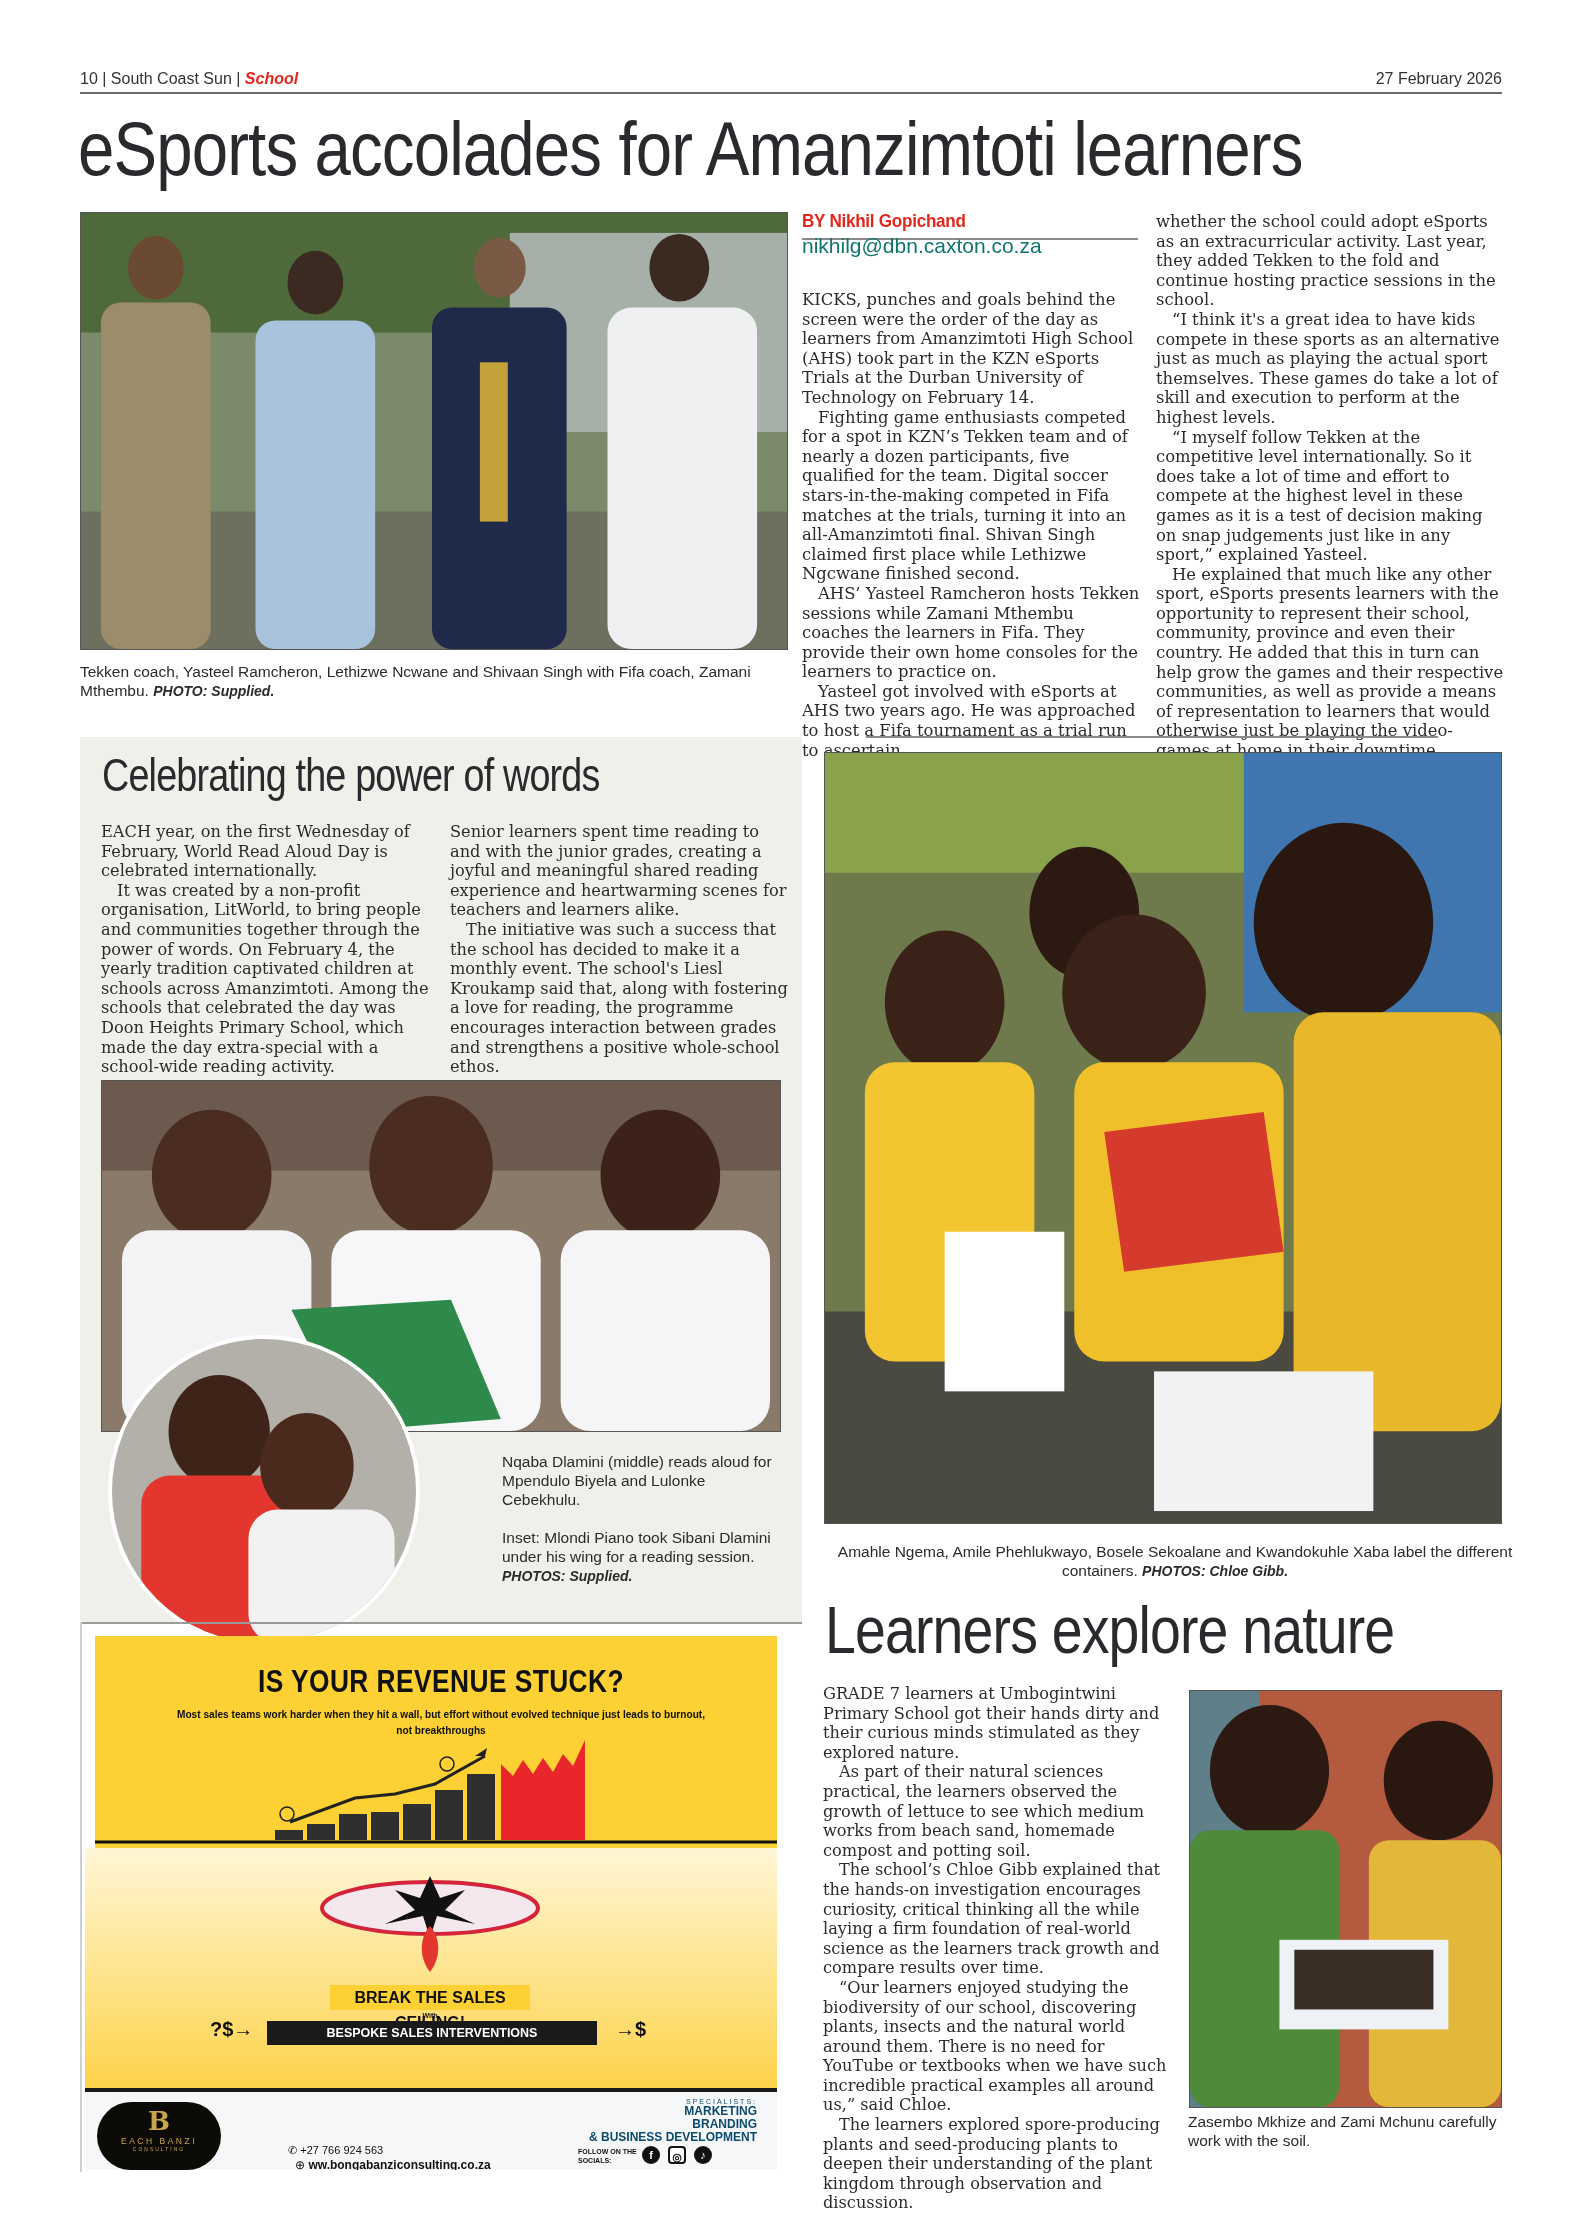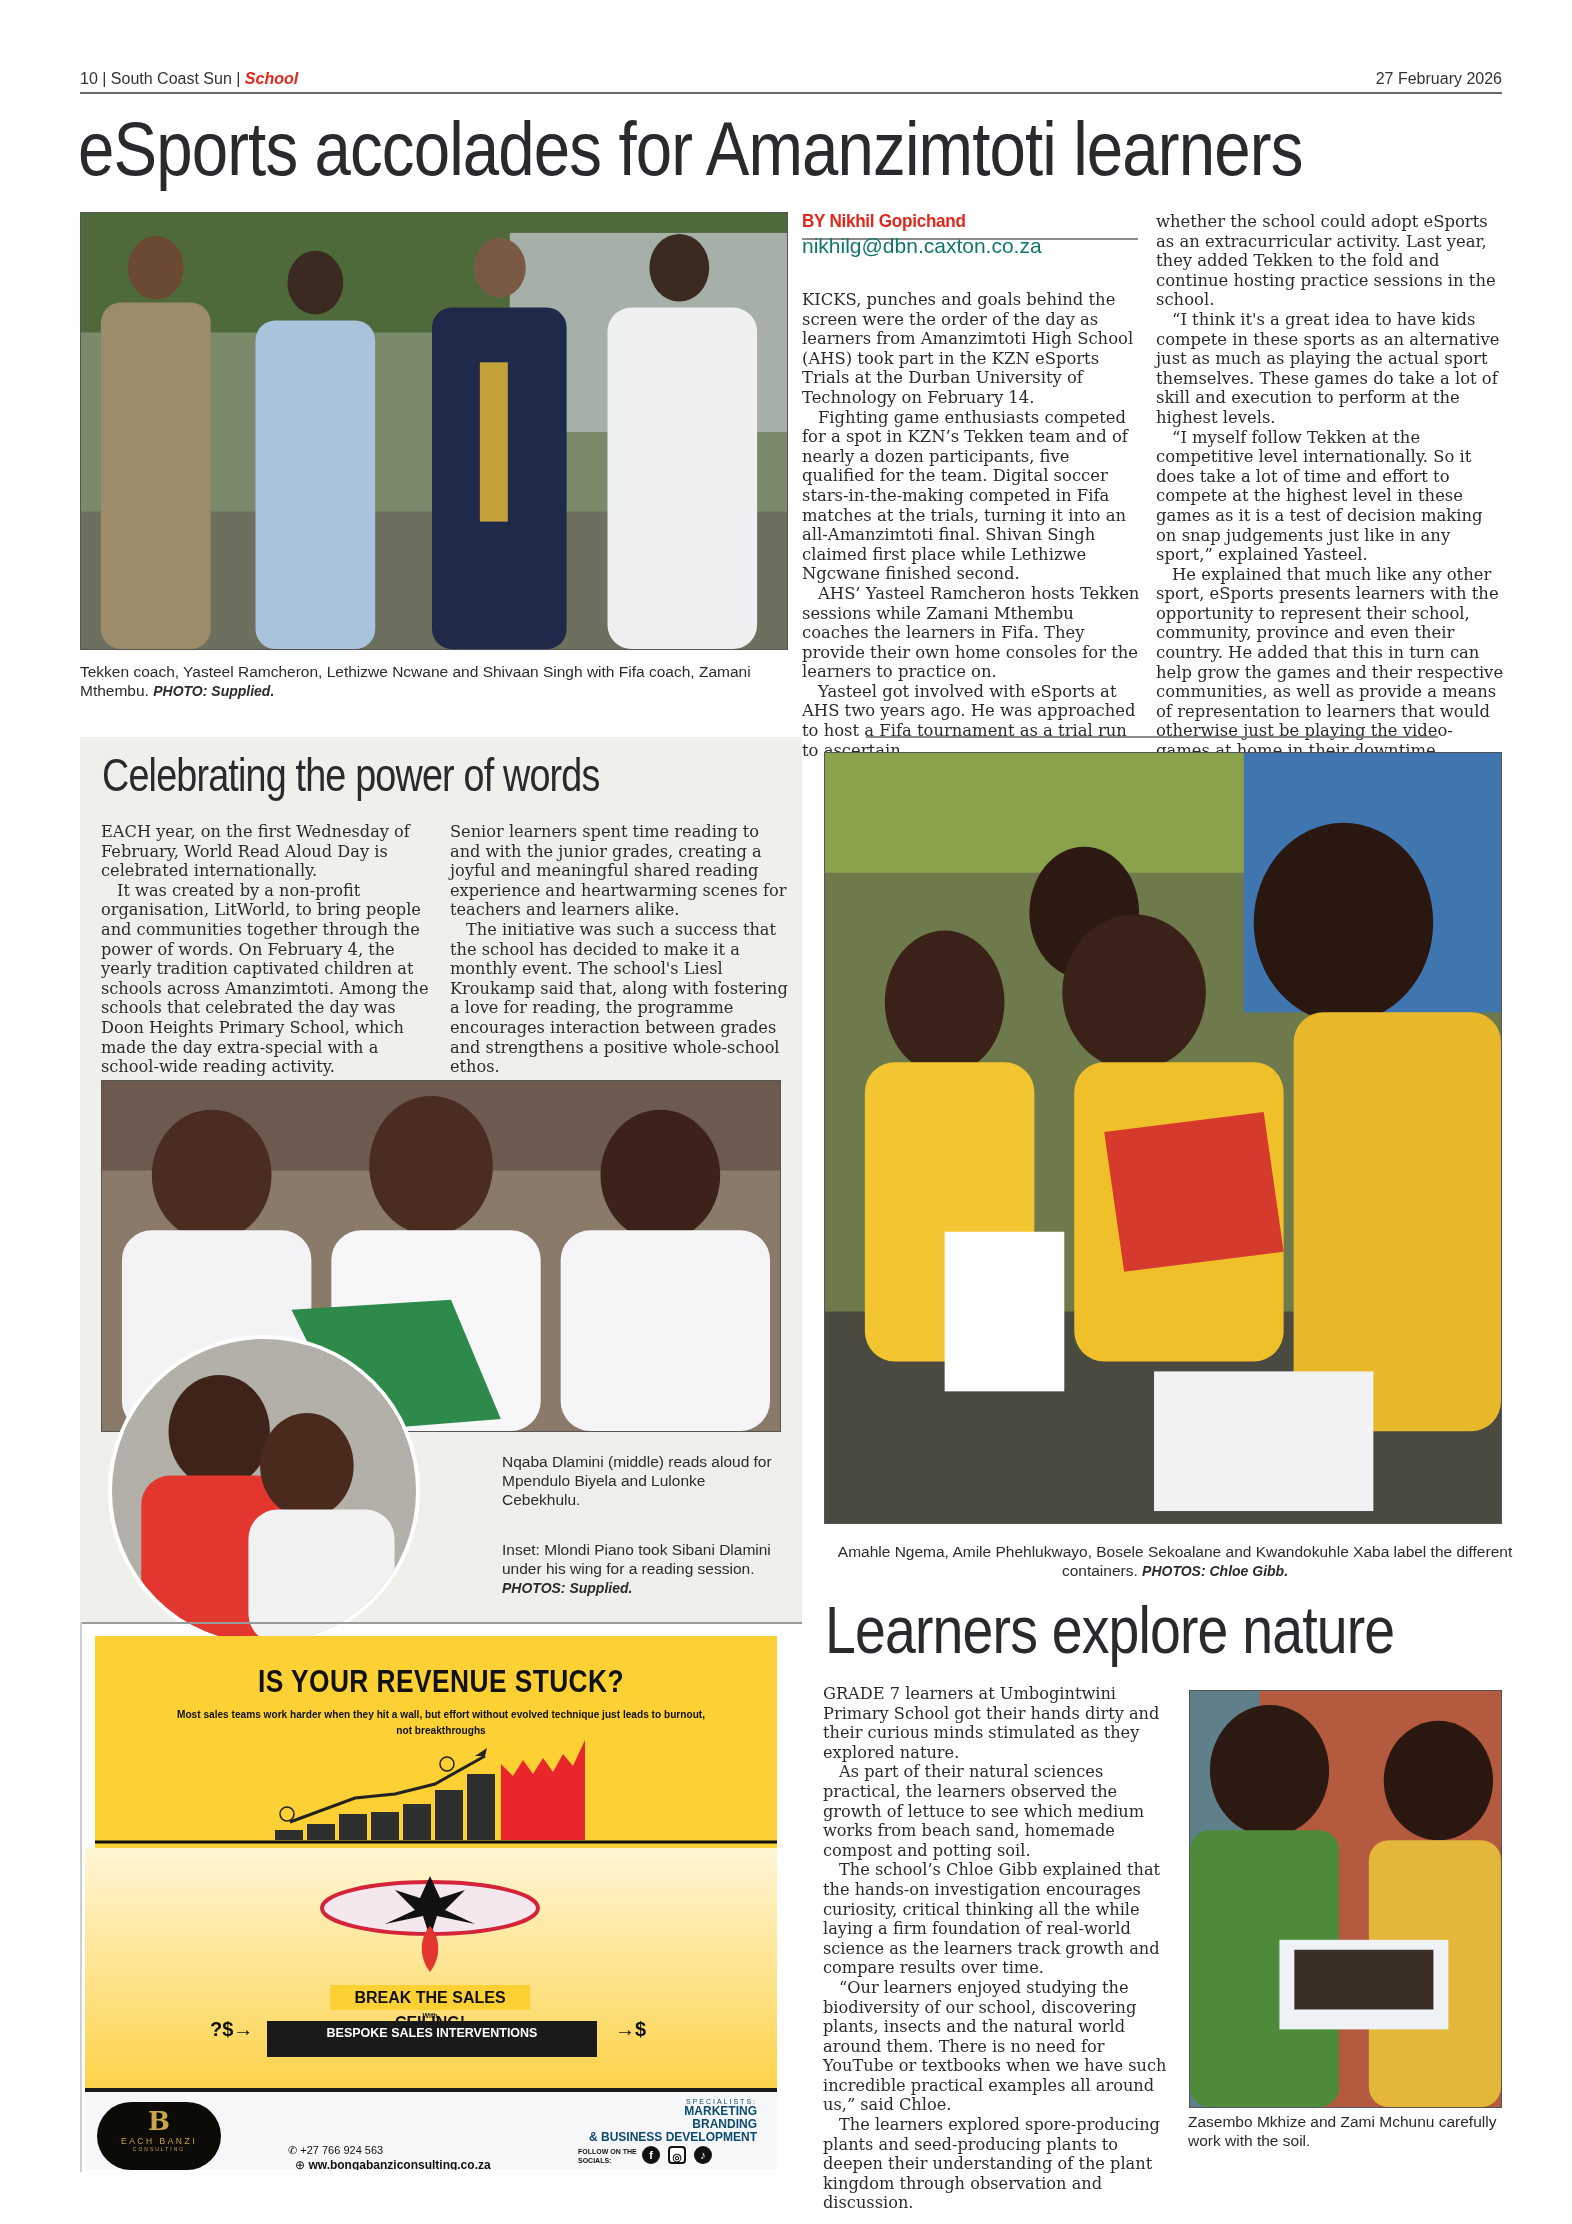--- a/index.html
+++ b/index.html
@@ -44,21 +44,21 @@
 
   
   .ad { left: 85px; top: 1636px; width: 692px; height: 534px; overflow: hidden; font-family: "Liberation Sans", sans-serif; }
   .ad-top { position: absolute; left: 10px; top: 0; width: 692px; height: 212px; background: #fdd034; }
   .ad-title { position: absolute; left: 0; width: 100%; top: 28px; text-align: center; font-size: 31px; font-weight: bold; color: #111;
               transform: scaleX(0.85); letter-spacing: 0.5px; }
   .ad-sub { position: absolute; left: 40px; width: 612px; top: 70px; text-align: center; font-size: 11.5px; font-weight: bold; color: #111; line-height: 16px; transform: scaleX(0.88); }
   .ad-mid { position: absolute; left: 0; top: 212px; width: 692px; height: 240px; background: linear-gradient(#fff6d6, #fdd34a); }
   .ad-break { position: absolute; left: 245px; top: 349px; width: 200px; height: 25px; background: #fdd034; font-size: 16px; font-weight: bold; color: #111; text-align: center; line-height: 25px; }
   .ad-with { position: absolute; left: 0; width: 100%; top: 376px; text-align: center; font-size: 7px; font-weight: bold; color: #111; }
-  .ad-ribbon { position: absolute; left: 182px; top: 385px; width: 330px; height: 36px; background: #1a1a1a; color: #fff; font-size: 12.5px; font-weight: bold; text-align: center; line-height: 24px; }
+  .ad-ribbon { position: absolute; left: 182px; top: 385px; width: 330px; height: 24px; background: #1a1a1a; color: #fff; font-size: 12.5px; font-weight: bold; text-align: center; line-height: 24px; }
   .ad-bottom { position: absolute; left: 0; top: 452px; width: 692px; height: 82px; background: #f6f7f9; border-top: 4px solid #1a1a1a; }
   .ad-logo { position: absolute; left: 12px; top: 10px; width: 124px; height: 68px; border-radius: 34px; background: #0d0b08; color: #c9a54a; text-align: center; }
   .ad-logo .b { font-size: 26px; font-weight: bold; line-height: 30px; padding-top: 4px; font-family: "DejaVu Serif", serif; }
   .ad-logo .n { font-size: 8.5px; letter-spacing: 2.5px; }
   .ad-logo .c { font-size: 5px; letter-spacing: 2px; }
   .ad-phone { position: absolute; left: 203px; top: 52px; font-size: 11px; color: #111; }
   .ad-web { position: absolute; left: 210px; top: 66px; font-size: 12px; font-weight: bold; color: #111; }
   .ad-spec { position: absolute; right: 20px; top: 6px; text-align: right; color: #0c4a6e; }
   .ad-spec .lbl { font-size: 7px; letter-spacing: 2px; }
   .ad-spec .svc { font-size: 12px; font-weight: bold; line-height: 13px; }
@@ -148,21 +148,21 @@
   <svg viewBox="0 0 312 312" preserveAspectRatio="none" style="width:100%;height:100%;display:block;">
     <rect width="312" height="312" fill="#b2b0a8"></rect>
     <ellipse cx="110" cy="95" rx="52" ry="58" fill="#3e2418"></ellipse>
     <rect x="30" y="140" width="150" height="172" rx="30" fill="#e2362e"></rect>
     <ellipse cx="200" cy="130" rx="48" ry="54" fill="#4a2a1c"></ellipse>
     <rect x="140" y="175" width="150" height="137" rx="30" fill="#f2f2f2"></rect>
   </svg>
 </div>
 <div class="abs caption" style="left:502px; top:1452px; width:285px;">
   <p>Nqaba Dlamini (middle) reads aloud for Mpendulo Biyela and Lulonke Cebekhulu.</p>
-  <p style="margin-top:31px;">
+  <p style="margin-top:19px;">
     <span>Inset: Mlondi Piano took Sibani Dlamini under his wing for a reading session.</span>
     <span class="credit">PHOTOS: Supplied.</span>
   </p>
 </div>
 
 <div class="abs photo" style="left:824px; top:752px; width:678px; height:772px;">
   <svg viewBox="0 0 678 772" preserveAspectRatio="none">
     <rect width="678" height="772" fill="#6e7a4c"></rect>
     <rect x="420" y="0" width="258" height="260" fill="#3f76b0"></rect>
     <rect x="0" y="0" width="420" height="120" fill="#8aa34a"></rect>

